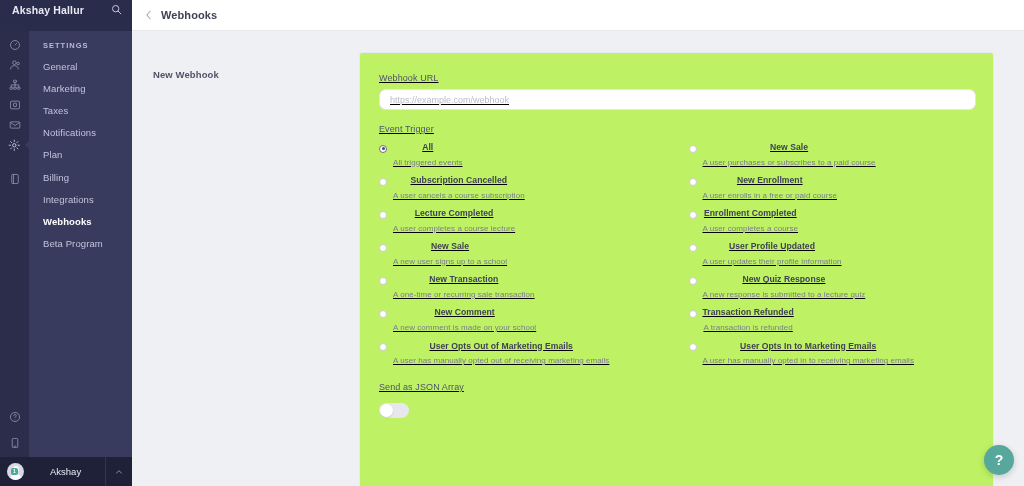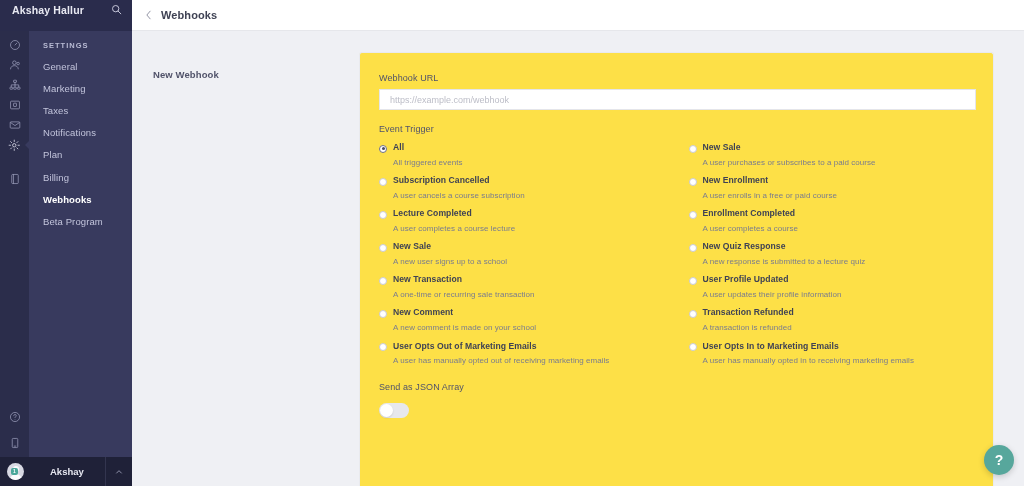--- a/index.html
+++ b/index.html
@@ -73,21 +73,21 @@
   .nav-user .avatar .body {
     position: absolute; left: 2.5px; top: 10.5px; width: 12px; height: 9px;
     border-radius: 6px 6px 0 0; background: #fbfbfd;
   }
   .nav-user .badge {
     position: absolute; left: 11px; top: 11px; width: 7px; height: 7px;
     border-radius: 2px; background: #4aa79a; color: #fff;
     font-size: 5px; line-height: 7px; text-align: center; font-weight: bold;
   }
   .nav-user .uname {
-    color: #e6e7f0; font-size: 9.5px; font-weight: bold;
+    color: #e6e7f0; font-size: 9.5px; font-weight: normal;
     margin-left: 26px;
   }
   .nav-user .caret {
     margin-left: auto; margin-right: 9px;
     border-left: 1px solid #33354f; padding-left: 9px; height: 29px;
     display: flex; align-items: center;
   }
 
   
   .main { position: relative; flex: 1; height: 486px; background: #eff0f4; }
@@ -101,44 +101,46 @@
   .content { position: relative; height: 455px; display: flex; padding-top: 21px; }
   .section-label {
     width: 225px; flex: 0 0 225px;
     color: #51536a; font-size: 9.5px; font-weight: bold;
     padding: 17px 0 0 21px; letter-spacing: .1px;
   }
 
   .card {
     position: relative;
     margin-left: 2px; width: 635px; flex: 0 0 635px;
-    background: #fde047; border: 1px solid #e9eaee; border-bottom: none;
+    background: #bef264; border: 1px solid #e9eaee; border-bottom: none;
     border-radius: 3px 3px 0 0;
     padding: 20px 19px 0 19px;
     overflow: hidden;
+    text-decoration: underline;
   }
 
   .field-label { color: #51536a; font-size: 9px; margin-bottom: 6px; letter-spacing: .1px; }
   .text-input {
     display: block; width: 597px; height: 21px;
-    border: 1px solid #e4e5ea; border-radius: 0;
+    border: 1px solid #e4e5ea; border-radius: 7px;
     background: #fff; color: #3f4254; font-size: 9px;
     padding: 0 10px; outline: none;
     font-family: "Liberation Sans", sans-serif;
   }
   .text-input::placeholder { color: #bcbdc7; }
 
   .group-label { color: #51536a; font-size: 9px; margin: 14px 0 9px 0; letter-spacing: .1px; }
 
   .triggers { display: flex; }
   .trigger-col { width: 50%; }
   .trigger-col.right { padding-left: 12px; }
   .trigger {
     display: flex; align-items: flex-start;
     margin-bottom: 9.5px;
+    text-align: center;
   }
   .radio {
     flex: 0 0 8px; width: 8px; height: 8px; border-radius: 50%;
     border: 1px solid #c9cad4; background: #fff;
     margin-top: 1.5px; margin-right: 6px; position: relative;
   }
   .radio.checked { border-color: #6d6f86; }
   .radio.checked::after {
     content:""; position:absolute; left:1.5px; top:1.5px;
     width: 3px; height: 3px; border-radius:50%; background:#4a4c63;
@@ -272,20 +274,21 @@
     </div>
 
     <div class="submenu">
       <div class="submenu-title">SETTINGS</div>
       <div class="submenu-item">General</div>
       <div class="submenu-item">Marketing</div>
       <div class="submenu-item">Taxes</div>
       <div class="submenu-item">Notifications</div>
       <div class="submenu-item">Plan</div>
       <div class="submenu-item">Billing</div>
+      <div class="submenu-item">Integrations</div>
       <div class="submenu-item active">Webhooks</div>
       <div class="submenu-item">Beta Program</div>
     </div>
 
     <div class="nav-user">
       <div class="avatar">
         <div class="head"></div>
           <div class="body"></div>
       </div>
       <div class="badge">1</div>
@@ -392,29 +395,29 @@
             <div class="trigger">
               <span class="radio"></span>
               <span class="txt">
                 <span class="t-name">Enrollment Completed</span>
                 <span class="t-desc">A user completes a course</span>
               </span>
             </div>
             <div class="trigger">
               <span class="radio"></span>
               <span class="txt">
+                <span class="t-name">User Profile Updated</span>
+                <span class="t-desc">A user updates their profile information</span>
+              </span>
+            </div>
+            <div class="trigger">
+              <span class="radio"></span>
+              <span class="txt">
                 <span class="t-name">New Quiz Response</span>
                 <span class="t-desc">A new response is submitted to a lecture quiz</span>
-              </span>
-            </div>
-            <div class="trigger">
-              <span class="radio"></span>
-              <span class="txt">
-                <span class="t-name">User Profile Updated</span>
-                <span class="t-desc">A user updates their profile information</span>
               </span>
             </div>
             <div class="trigger">
               <span class="radio"></span>
               <span class="txt">
                 <span class="t-name">Transaction Refunded</span>
                 <span class="t-desc">A transaction is refunded</span>
               </span>
             </div>
             <div class="trigger">

